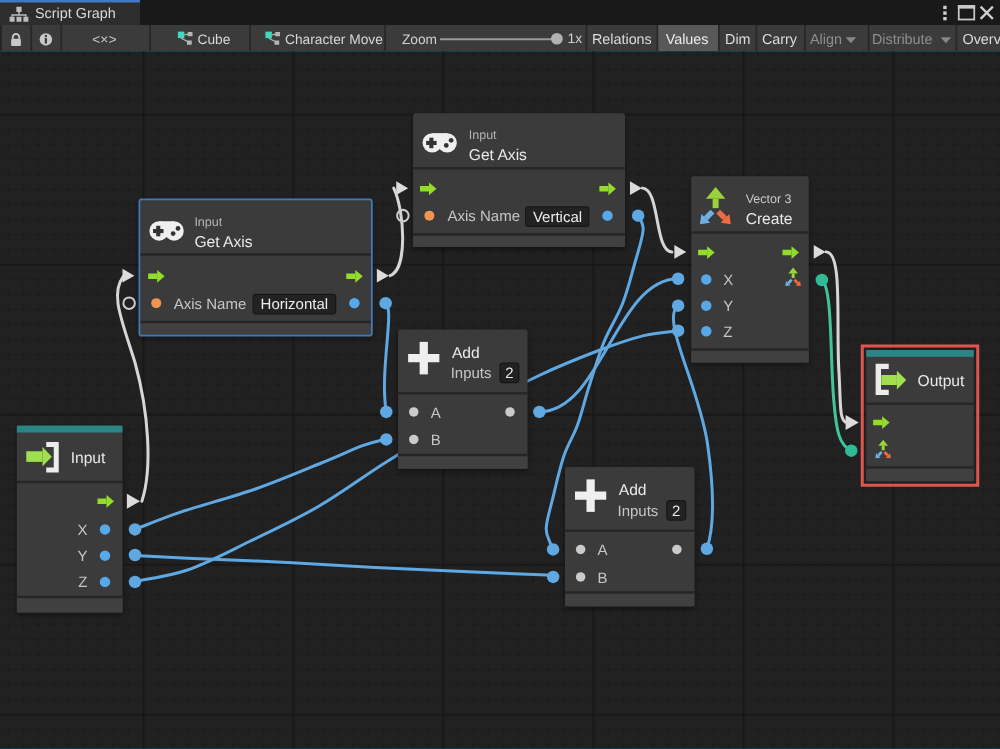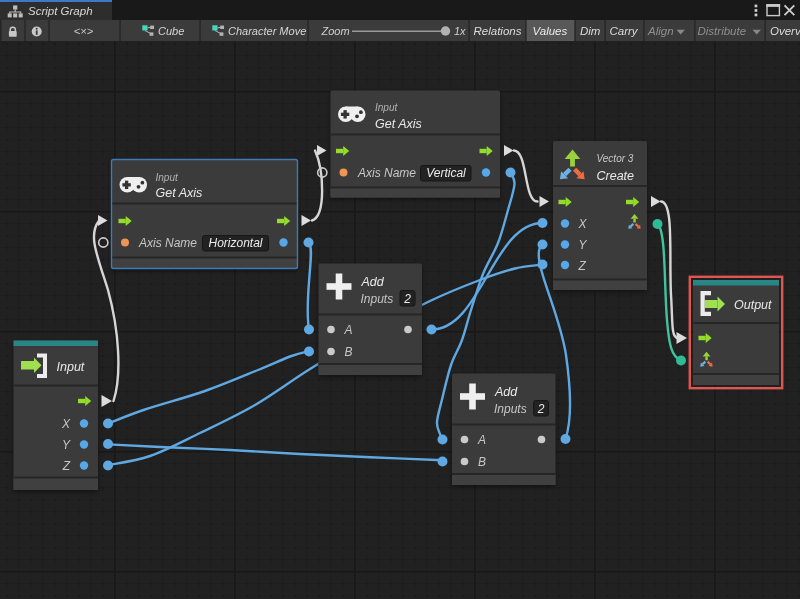--- a/index.html
+++ b/index.html
@@ -1,17 +1,17 @@
 <!DOCTYPE html>
 <html><head>
 <meta charset="utf-8">
 <style>
   html,body{margin:0;padding:0;background:#191919;}
   #page{position:relative;width:800px;height:599px;overflow:hidden;background:#0369a1;
-        font-family:"Liberation Sans",sans-serif;font-style:italic;}
+        font-family:"Liberation Sans",sans-serif;}
   svg{display:block;opacity:0.999;}
   text{-webkit-font-smoothing:antialiased;}
   #top{position:absolute;left:0;top:0;}
   #graph{position:absolute;left:0;top:41px;}
 </style>
 </head>
 <body>
 <div id="page">
 <svg id="top" width="800" height="41" viewBox="0 0 800 41">
   <rect x="0" y="0" width="800" height="20" fill="#191919"></rect>

